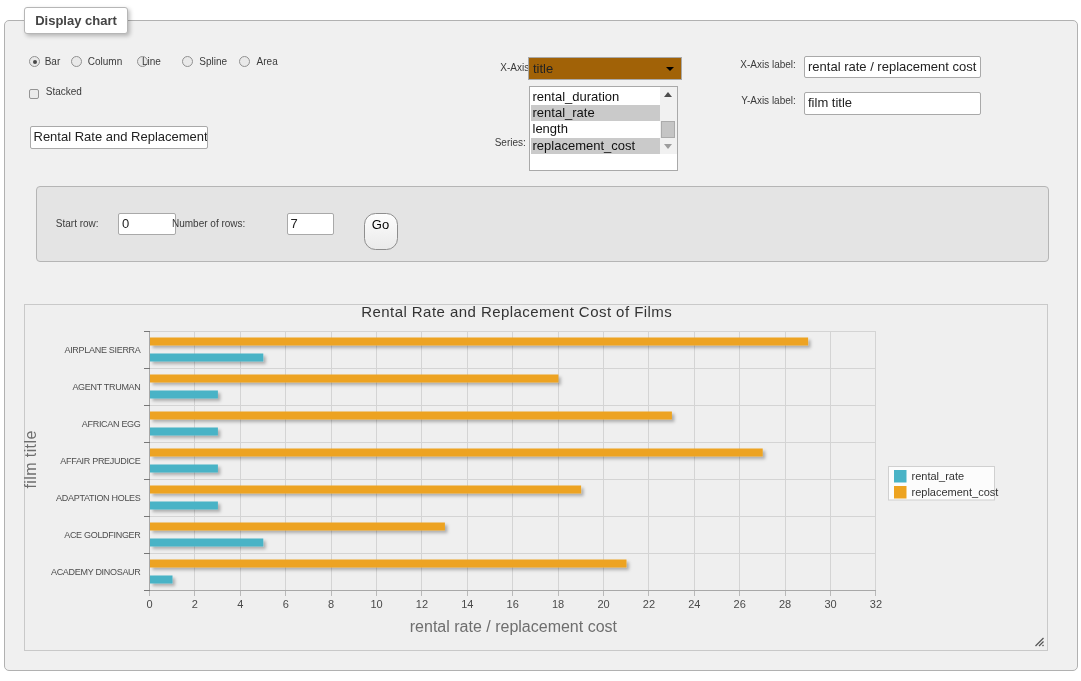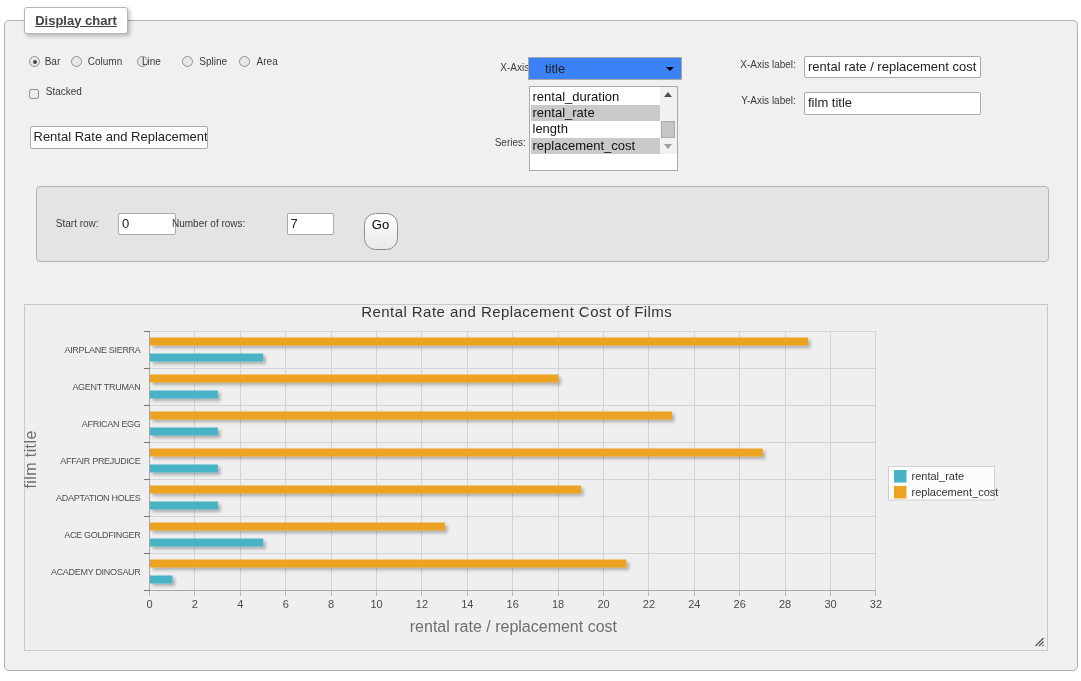--- a/index.html
+++ b/index.html
@@ -3,31 +3,31 @@
 <meta charset="utf-8">
 <style>
 * { margin:0; padding:0; box-sizing:border-box; }
 html,body { width:1081px; height:681px; background:#fff; font-family:"Liberation Sans", sans-serif; }
 #pg { position:relative; width:1081px; height:681px; overflow:hidden; }
 .fs { position:absolute; left:4px; top:20px; width:1074px; height:651px;
   border:1px solid #b1b1b1; border-radius:5px; background:#f0f0f0; }
 .leg { position:absolute; left:24px; top:6.5px; width:104px; height:27px;
   background:#fff; border:1px solid #b6b6b6; border-radius:3px;
   box-shadow:2px 2px 4px rgba(0,0,0,0.25);
-  font-size:13px; font-weight:bold; color:#444; line-height:26px; text-align:center;text-decoration:underline; }
+  font-size:13px; font-weight:bold; color:#444; line-height:26px; text-align:center; }
 .lbl { position:absolute; font-size:10px; color:#3b3b3b; white-space:nowrap; }
 .radio { position:absolute; width:11px; height:11px; border:1px solid #919191; border-radius:50%;
   background:#e9e9e9; }
 .radio .dot { position:absolute; left:2.5px; top:2.5px; width:4px; height:4px; border-radius:50%; background:#484848; }
 .cb { position:absolute; width:10px; height:10px; border:1px solid #949494; border-radius:2px;
   background:#ebebeb; }
 .inp { position:absolute; height:22.5px; background:#fff; border:1px solid #a9a9a9; border-radius:2px;
   font-size:13px; color:#222; line-height:20.5px; padding-left:3px; overflow:hidden; white-space:nowrap; }
-.sel { position:absolute; background:#3b82f6; border:1px solid #a9a9a9; font-size:13px; color:#222;
-  line-height:21px; padding-left:16px; }
+.sel { position:absolute; background:#a16207; border:1px solid #a9a9a9; font-size:13px; color:#222;
+  line-height:21px; padding-left:4px; }
 .arr { position:absolute; right:7px; top:9px; width:0; height:0;
   border-left:4px solid transparent; border-right:4px solid transparent; border-top:4.5px solid #000; }
 .lb { position:absolute; background:#fff; border:1px solid #a9a9a9; font-size:13px; color:#111; }
 .row { position:absolute; left:1px; width:130px; height:16.4px; line-height:16px; padding-left:2px; white-space:nowrap; }
 .selrow { background:#cacaca; }
 .sb { position:absolute; right:0; top:0; width:17px; height:67px; background:#f1f1f1; }
 .sbtn { position:absolute; left:0; width:17px; height:15px; background:#f1f1f1; }
 .tri-up { position:absolute; left:4px; top:5px; width:0; height:0;
   border-left:4.5px solid transparent; border-right:4.5px solid transparent; border-bottom:5px solid #4d4d4d; }
 .tri-dn { position:absolute; left:4px; top:5px; width:0; height:0;

